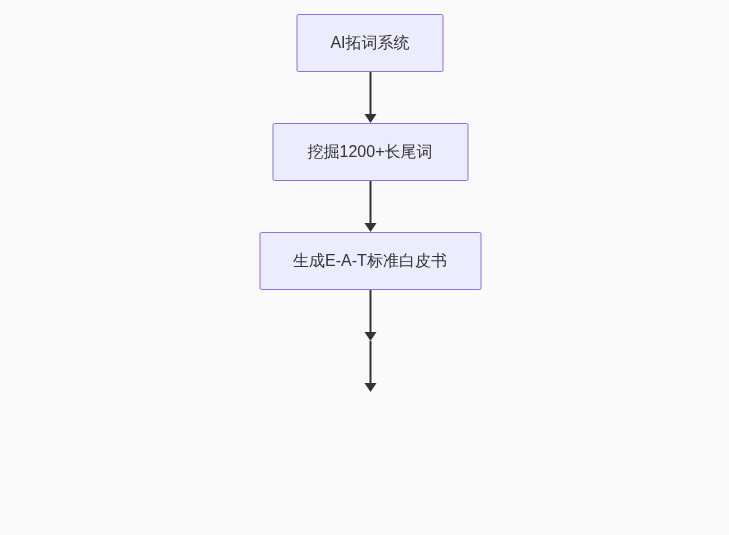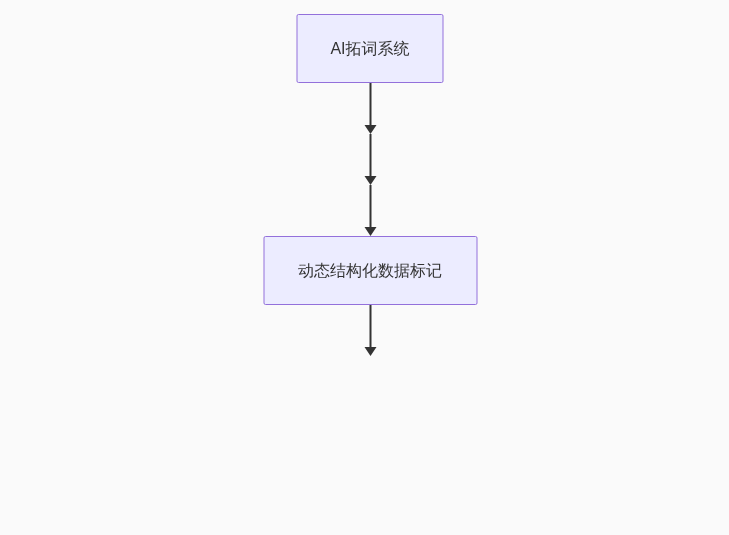--- a/index.html
+++ b/index.html
@@ -23,21 +23,21 @@
     top: 14px;
     left: 0;
     width: 729px;
     display: flex;
     flex-direction: column;
     align-items: center;
     transform: translateX(5.5px);
   }
   .node {
     box-sizing: border-box;
-    height: 69px;
+    height: 58px;
     background: #ECECFF;
     border: 1.5px solid #9370DB;
     border-radius: 2px;
     display: flex;
     align-items: center;
     justify-content: center;
     color: #333333;
     font-size: 16px;
     line-height: 1;
     white-space: nowrap;
@@ -69,36 +69,39 @@
 
     <div class="node" style="width:147px">
       <span>AI拓词系统</span>
     </div>
 
     <div class="connector">
       <div class="arrow-line"></div>
       <div class="arrow-head"></div>
     </div>
 
+    <div class="node" style="width:196px">
+      <span>挖掘1200+长尾词</span>
+    </div>
+
+    <div class="connector">
+      <div class="arrow-line"></div>
+      <div class="arrow-head"></div>
+    </div>
+
+    <div class="node" style="width:222px">
+      <span>生成E-A-T标准白皮书</span>
+    </div>
 
     <div class="connector">
       <div class="arrow-line"></div>
       <div class="arrow-head"></div>
     </div>
 
 
     <div class="connector">
       <div class="arrow-line"></div>
       <div class="arrow-head"></div>
     </div>
 
-    <div class="node" style="width:214px">
-      <span>动态结构化数据标记</span>
-    </div>
-
-    <div class="connector">
-      <div class="arrow-line"></div>
-      <div class="arrow-head"></div>
-    </div>
-
 
   </div>
 </div>
 
 </body></html>

